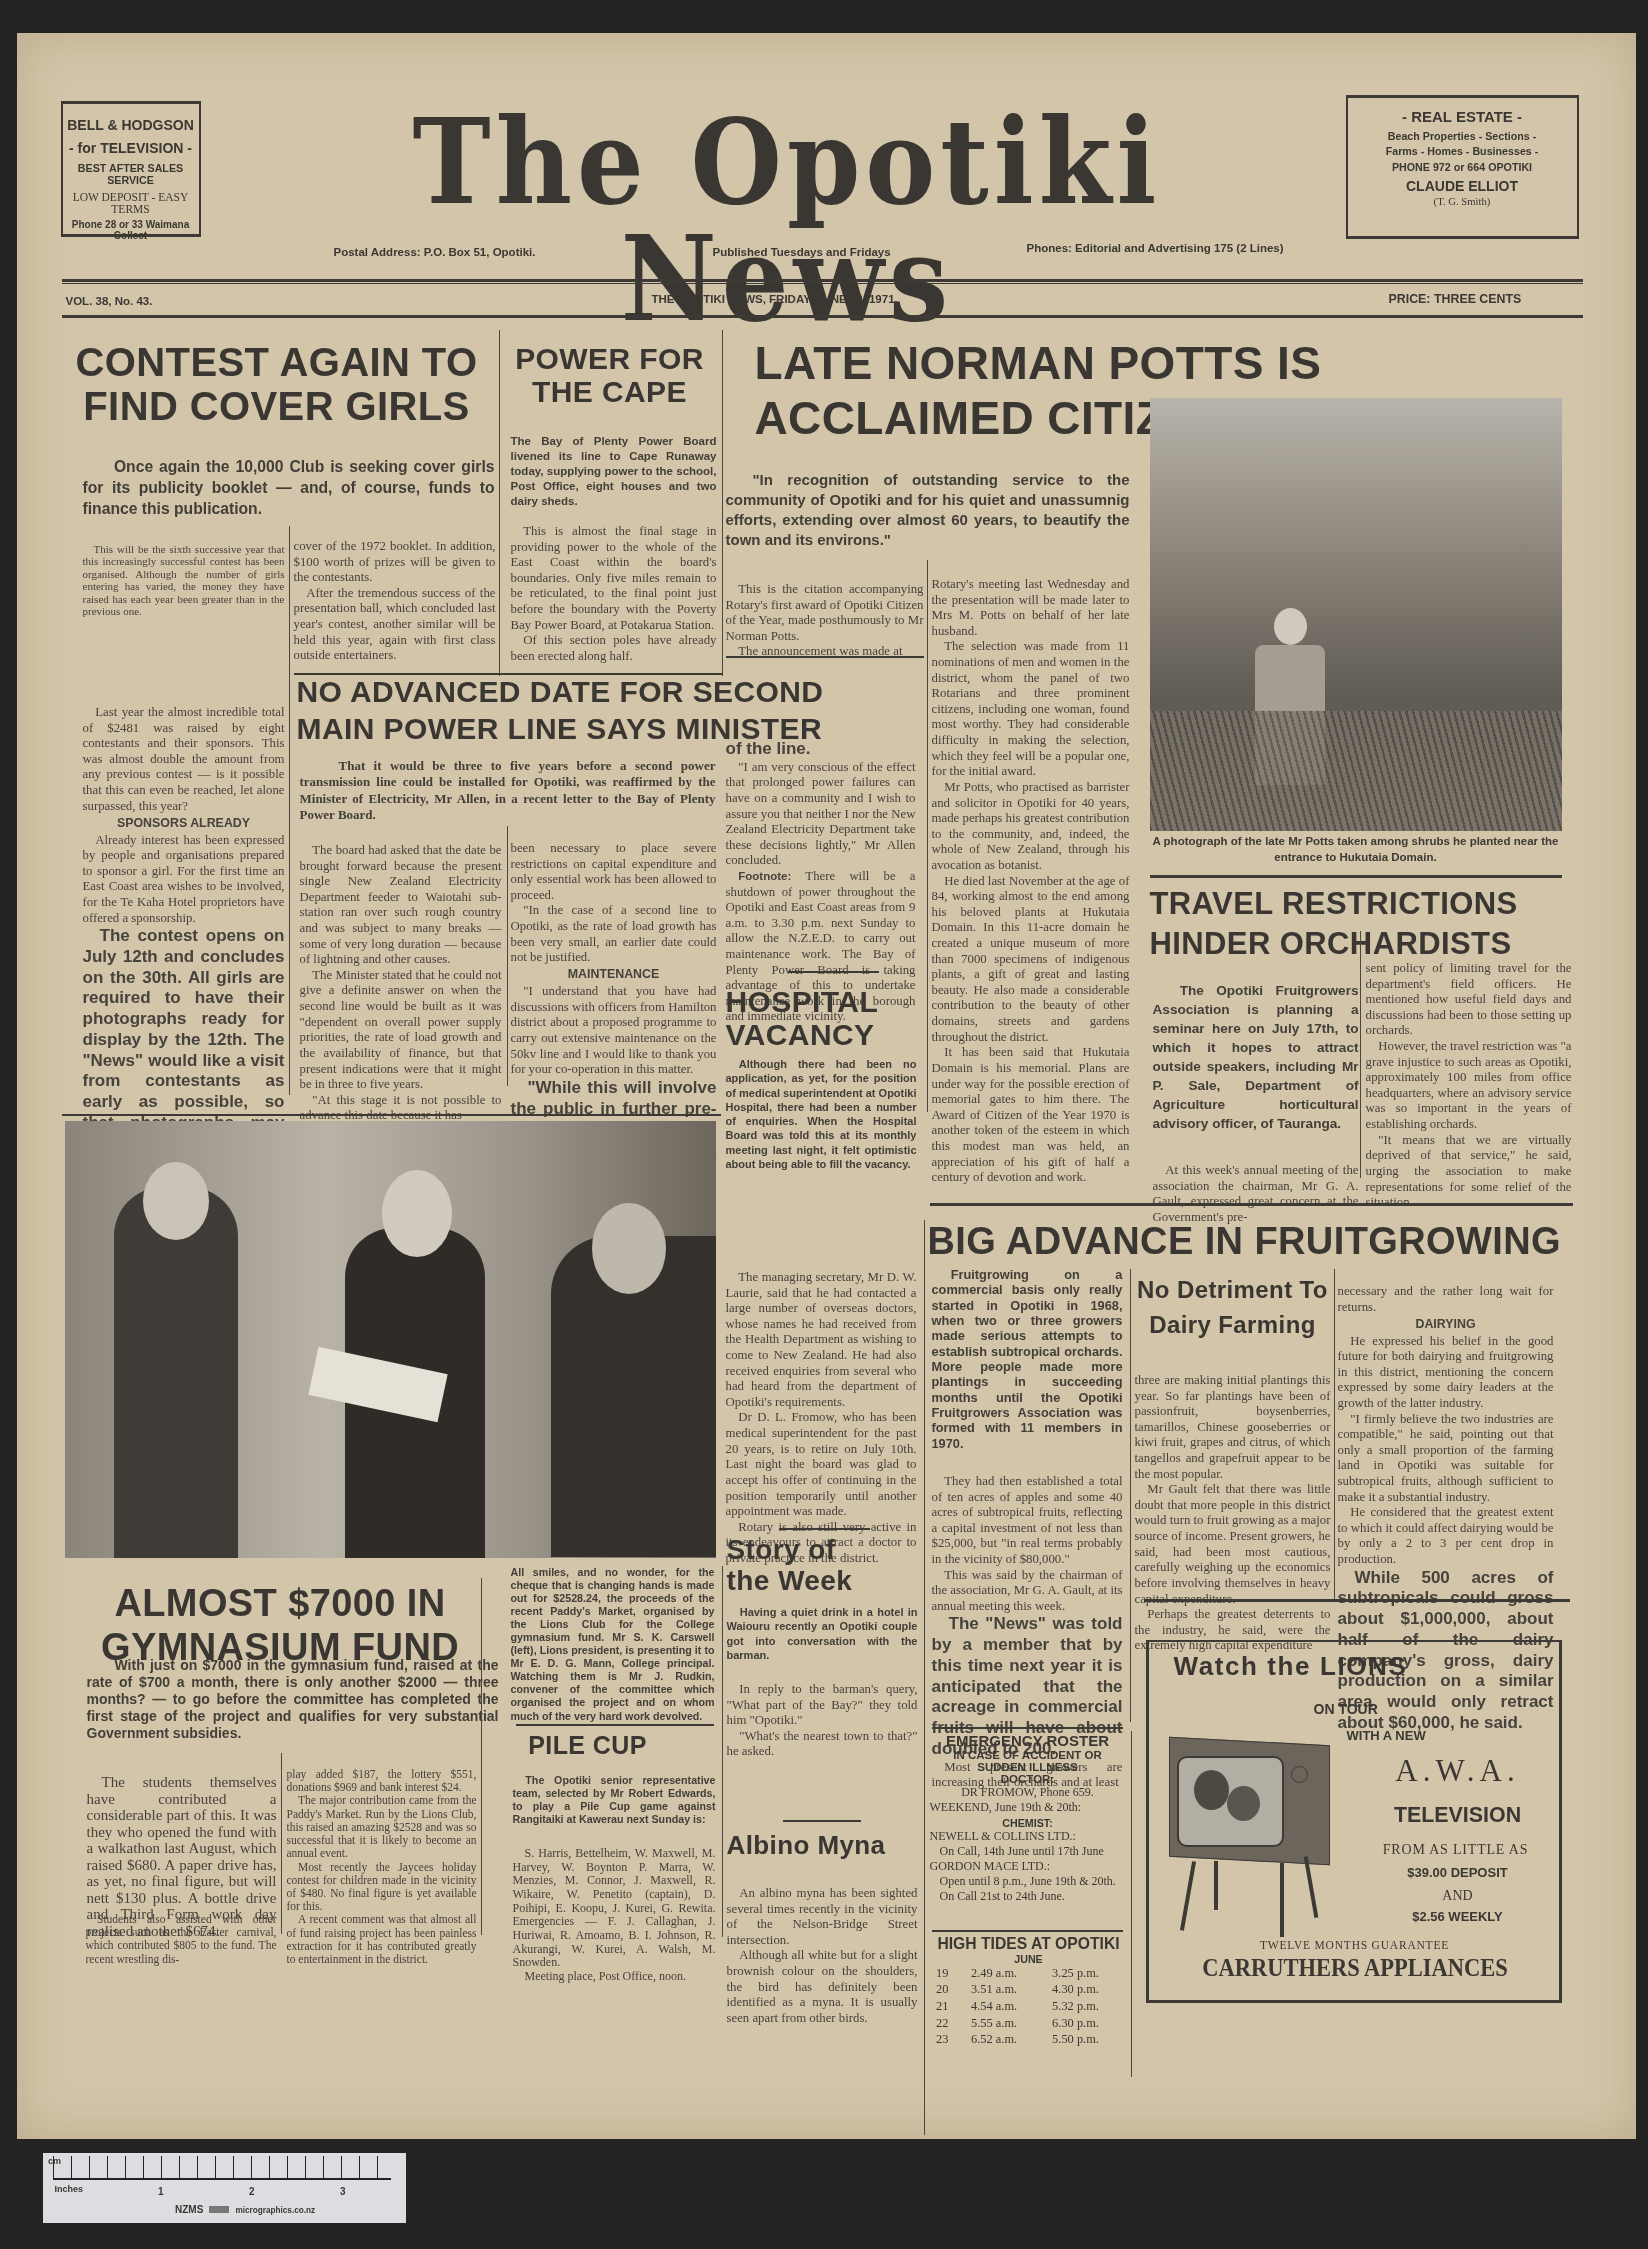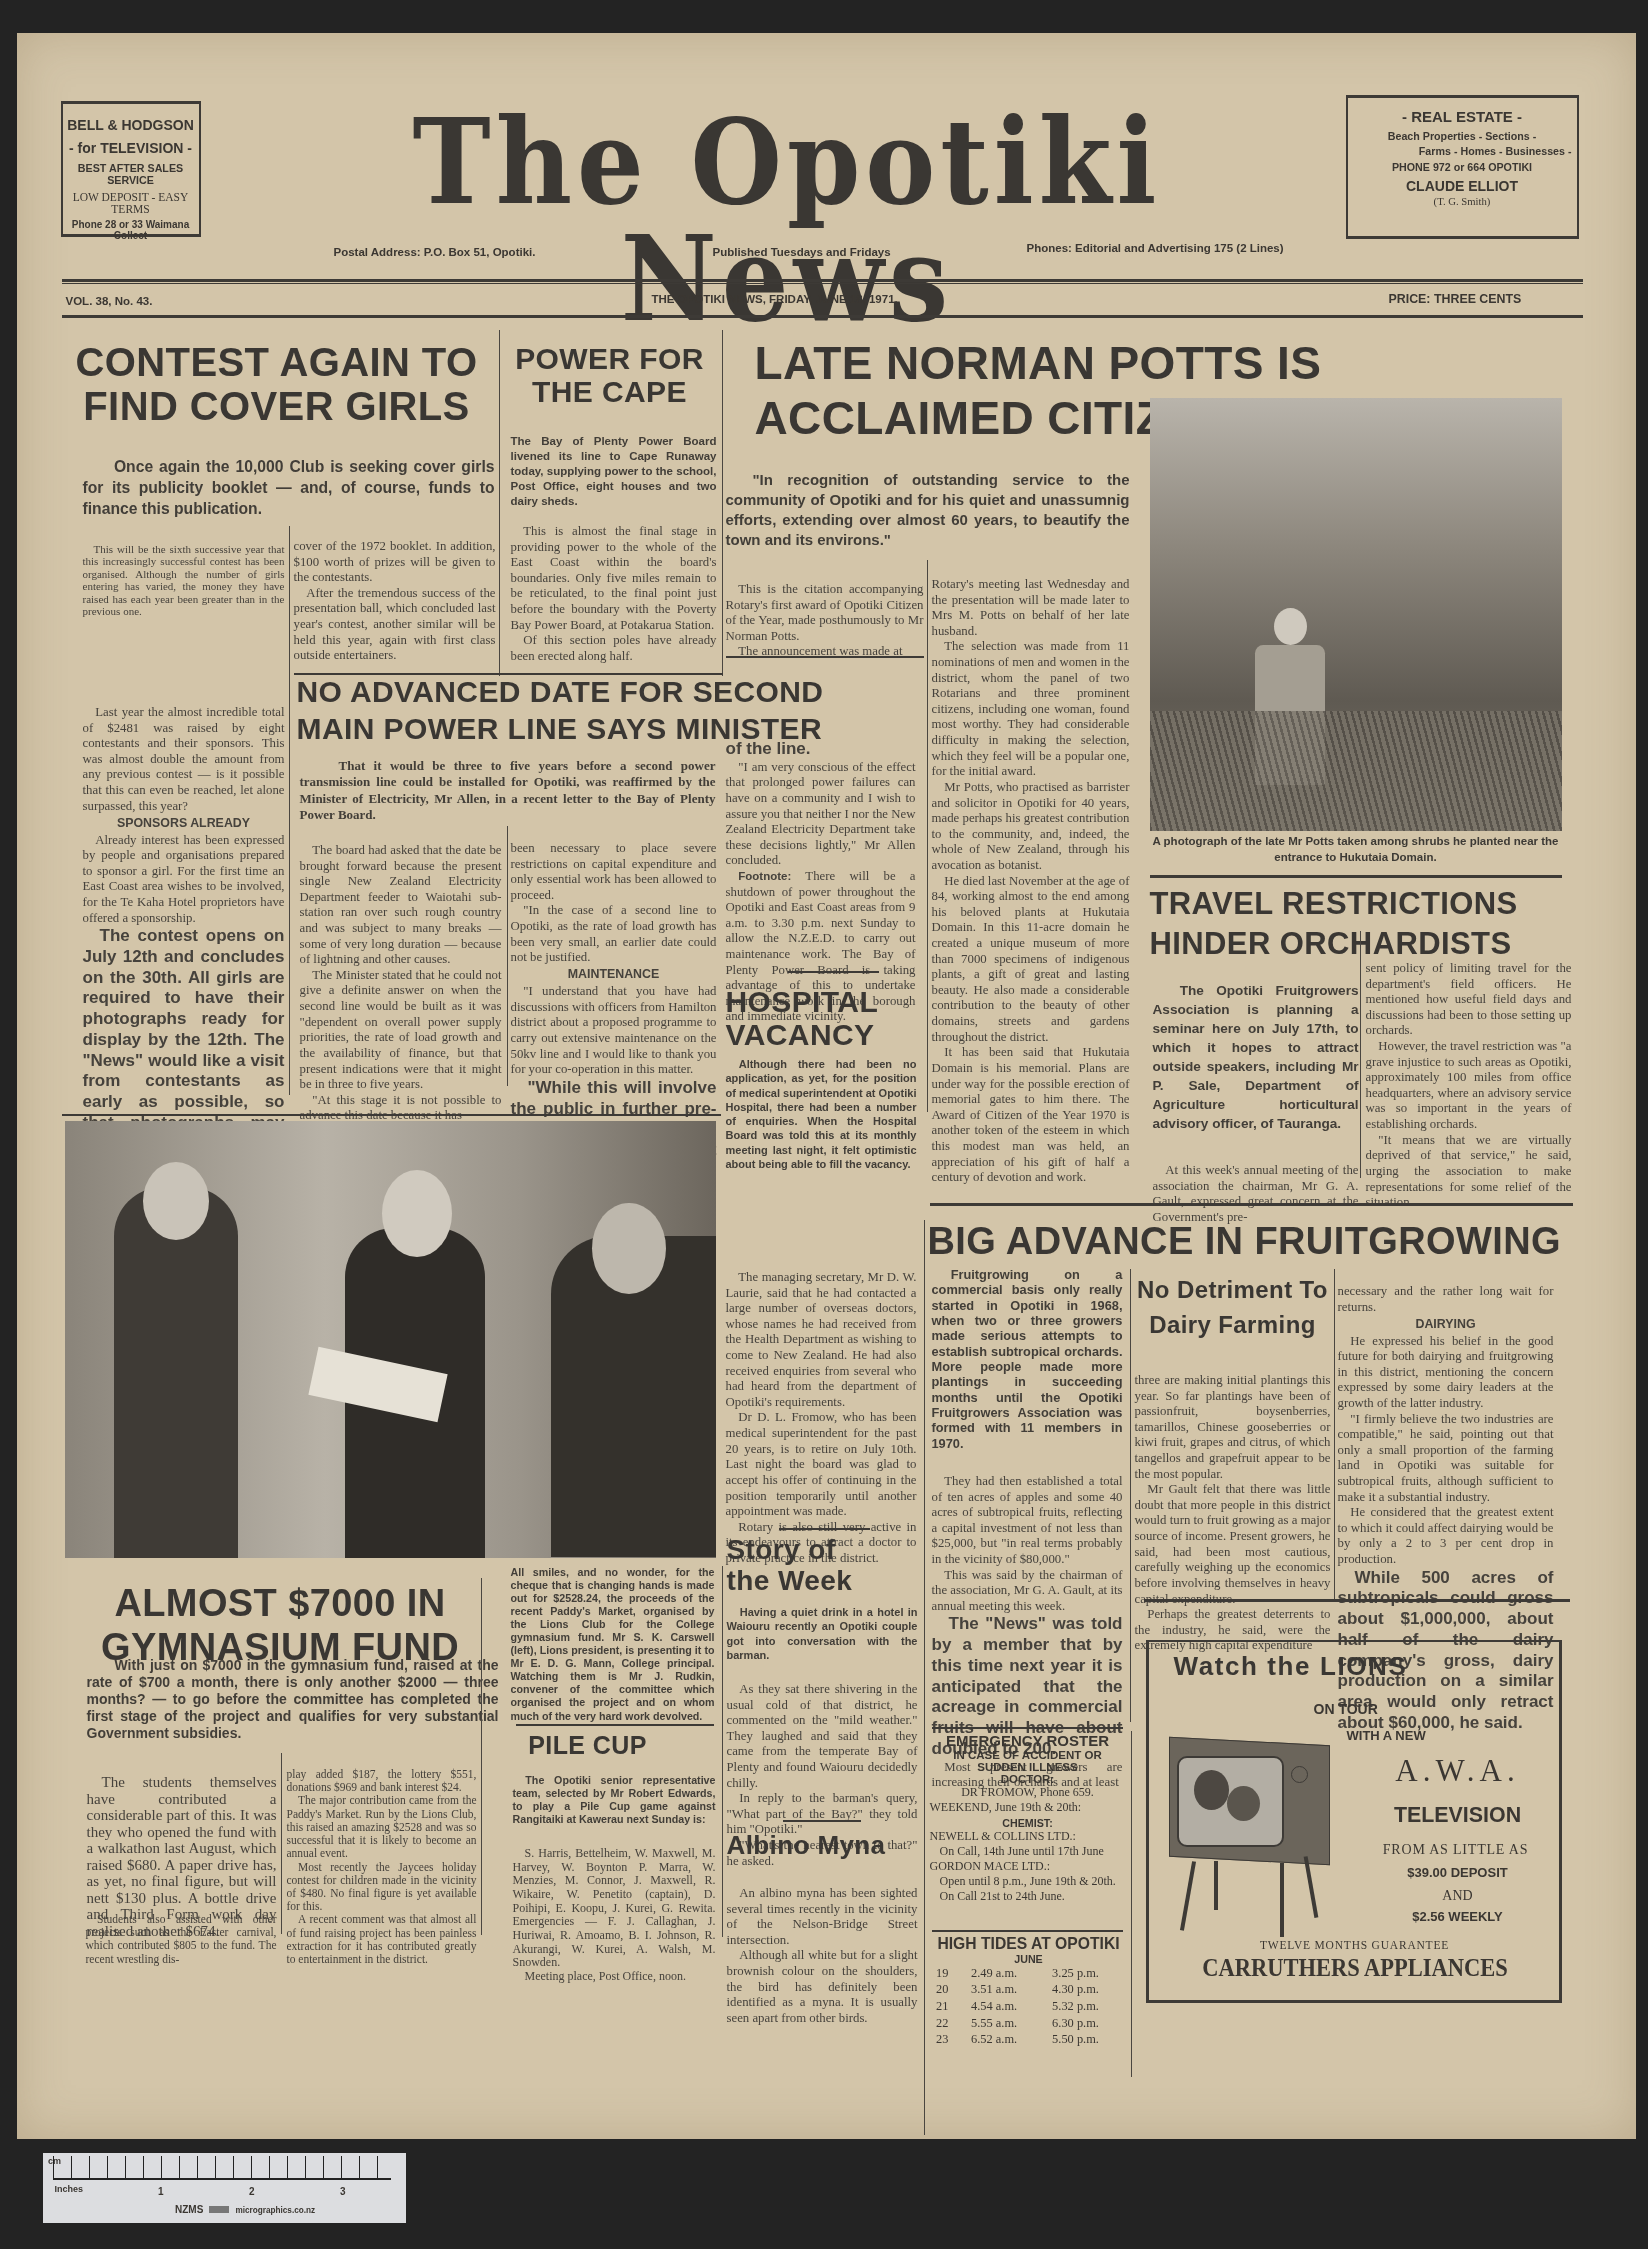--- a/index.html
+++ b/index.html
@@ -37,21 +37,21 @@
     <span>The Opotiki News</span>
   </div>
 
   <div class="abs sans" style="left:317px;top:213px;font-weight:bold;font-size:11.5px;">Postal Address: P.O. Box 51, Opotiki.</div>
   <div class="abs sans" style="left:696px;top:213px;font-weight:bold;font-size:11.5px;">Published Tuesdays and Fridays</div>
   <div class="abs sans" style="left:1010px;top:209px;font-weight:bold;font-size:11.5px;">Phones: Editorial and Advertising 175 (2 Lines)</div>
 
   <div class="box" style="left:1329px;top:62px;width:233px;height:144px;border-width:3.3px 2.5px;padding:10px 5px;text-align:center;">
     <div class="sans" style="font-weight:bold;font-size:15px;">- REAL ESTATE -</div>
     <div class="sans" style="font-weight:bold;font-size:10.7px;margin-top:5px;">Beach Properties - Sections -</div>
-    <div class="sans" style="font-weight:bold;font-size:10.7px;margin-top:3.3px;text-align:right;">Farms - Homes - Businesses -</div>
+    <div class="sans" style="font-weight:bold;font-size:10.7px;margin-top:3.3px;">Farms - Homes - Businesses -</div>
     <div class="sans" style="font-weight:bold;font-size:10.7px;margin-top:3.3px;">PHONE 972 or 664 OPOTIKI</div>
     <div class="sans" style="font-weight:bold;font-size:14px;margin-top:5px;">CLAUDE ELLIOT</div>
     <div style="font-size:10.7px;margin-top:1.6px;">(T. G. Smith)</div>
   </div>
 
   <div class="rule" style="left:45px;top:246px;width:1521px;height:2.5px;"></div>
   <div class="rule" style="left:45px;top:250px;width:1521px;height:0.8px;"></div>
   <div class="abs sans" style="left:49px;top:262px;font-weight:bold;font-size:11.5px;">VOL. 38, No. 43.</div>
   <div class="abs sans" style="left:635px;top:260px;font-weight:bold;font-size:11.5px;">THE OPOTIKI NEWS, FRIDAY, JUNE 18, 1971.</div>
   <div class="abs sans" style="left:1372px;top:259px;font-weight:bold;font-size:12.4px;">PRICE: THREE CENTS</div>
@@ -152,21 +152,20 @@
   <div class="abs body" style="left:709px;top:1220px;width:191px;">
     <p>The managing secretary, Mr D. W. Laurie, said that he had contacted a large number of overseas doctors, whose names he had received from the Health Department as wishing to come to New Zealand. He had also received enquiries from several who had heard from the department of Opotiki's requirements.</p>
     <p>Dr D. L. Fromow, who has been medical superintendent for the past 20 years, is to retire on July 10th. Last night the board was glad to accept his offer of continuing in the position temporarily until another appointment was made.</p>
     <p>Rotary is also still very active in its endeavours to attract a doctor to private practice in the district.</p>
   </div>
   <div class="rule" style="left:762px;top:1495px;width:91px;height:1.6px;"></div>
 
   <div class="abs hd" style="left:710px;top:1502px;width:148px;font-size:28px;text-align:left;">Story of the Week</div>
   <div class="abs lead" style="left:710px;top:1572px;width:191px;font-size:11px;line-height:1.3;text-indent:1.2em;">Having a quiet drink in a hotel in Waiouru recently an Opotiki couple got into conversation with the barman.</div>
   <div class="abs body" style="left:710px;top:1632px;width:191px;">
-    <p>As they sat there shivering in the usual cold of that district, he commented on the "mild weather." They laughed and said that they came from the temperate Bay of Plenty and found Waiouru decidedly chilly.</p>
     <p>In reply to the barman's query, "What part of the Bay?" they told him "Opotiki."</p>
     <p>"What's the nearest town to that?" he asked.</p>
   </div>
   <div class="rule" style="left:766px;top:1787px;width:78px;height:1.6px;"></div>
 
   <div class="abs hd" style="left:710px;top:1798px;width:165px;font-size:26px;text-align:left;">Albino Myna</div>
   <div class="abs body" style="left:710px;top:1836px;width:191px;">
     <p>An albino myna has been sighted several times recently in the vicinity of the Nelson-Bridge Street intersection.</p>
     <p>Although all white but for a slight brownish colour on the shoulders, the bird has definitely been identified as a myna. It is usually seen apart from other birds.</p>
   </div>

